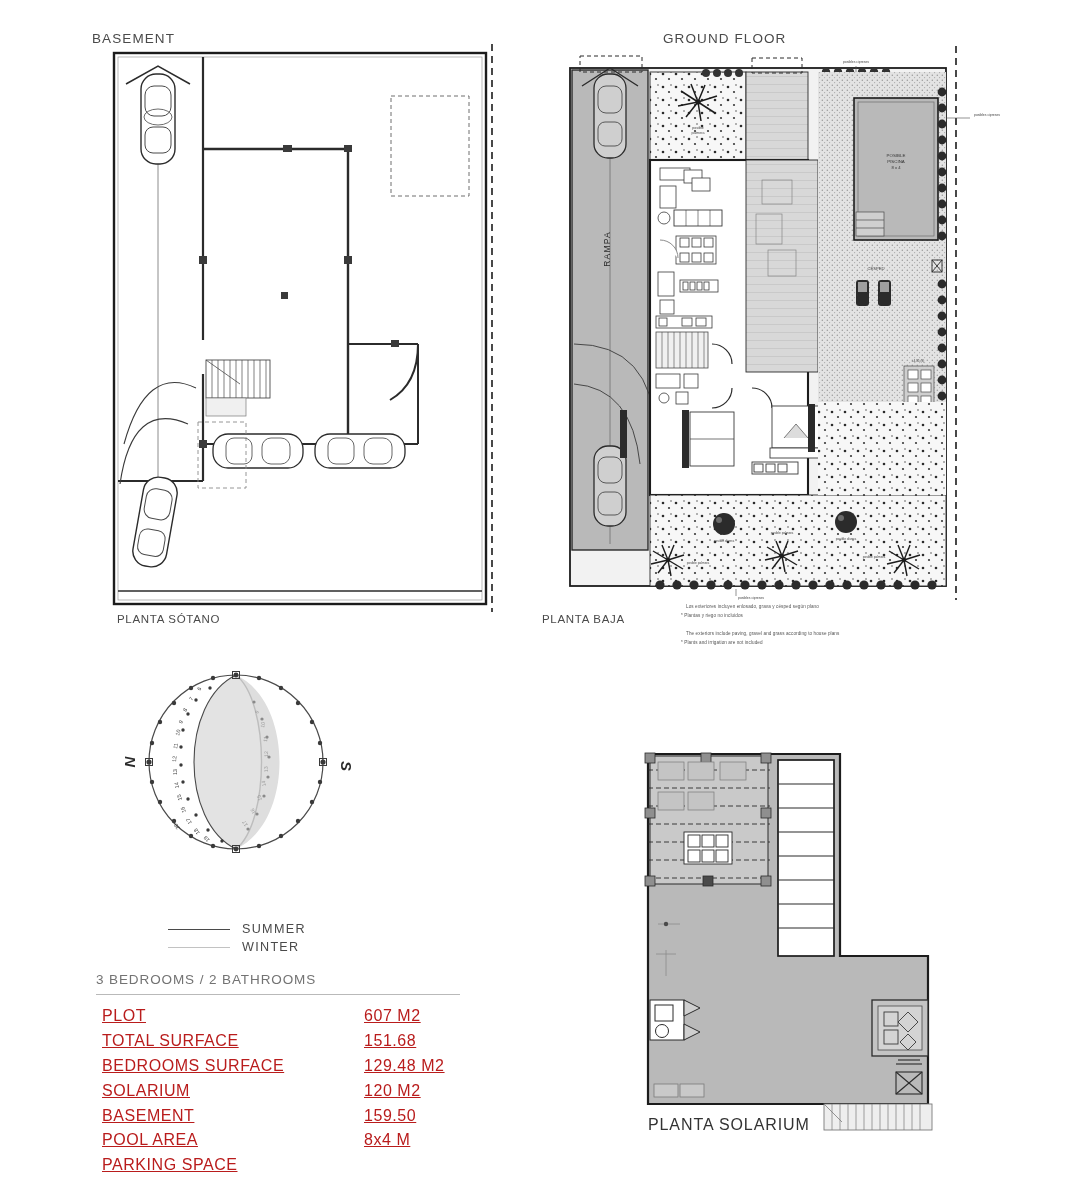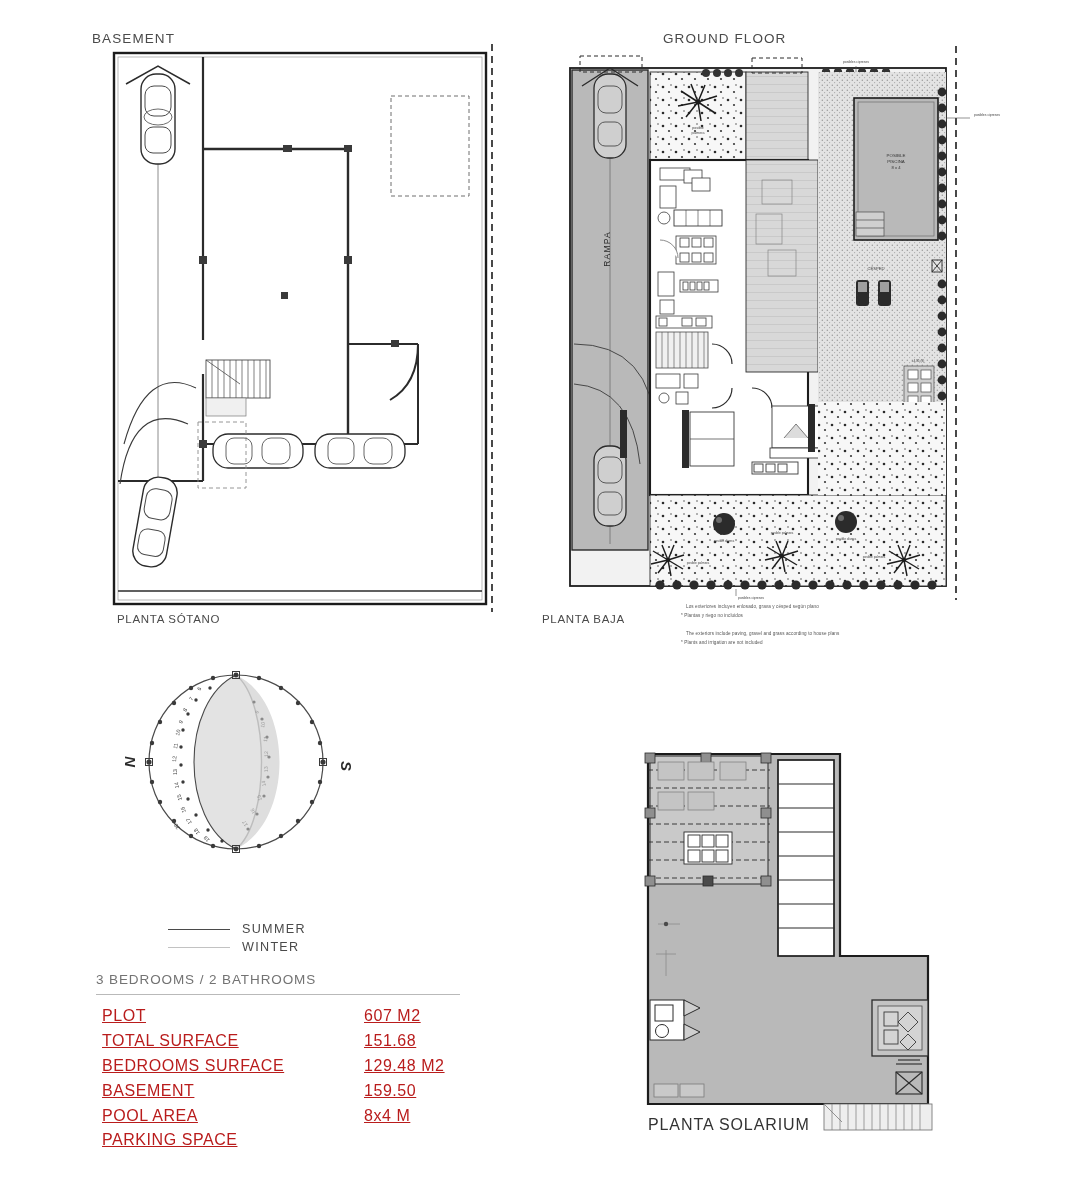--- a/index.html
+++ b/index.html
@@ -698,20 +698,24 @@
       </div>
       <div class="spec-row">
         <span class="spec-lbl">TOTAL SURFACE</span>
         <span class="spec-val">151.68</span>
       </div>
       <div class="spec-row">
         <span class="spec-lbl">BEDROOMS SURFACE</span>
         <span class="spec-val">129.48 M2</span>
       </div>
       <div class="spec-row">
+        <span class="spec-lbl">SOLARIUM</span>
+        <span class="spec-val">120 M2</span>
+      </div>
+      <div class="spec-row">
         <span class="spec-lbl">BASEMENT</span>
         <span class="spec-val">159.50</span>
       </div>
       <div class="spec-row">
         <span class="spec-lbl">POOL AREA</span>
         <span class="spec-val">8x4 M</span>
       </div>
       <div class="spec-row">
         <span class="spec-lbl">PARKING SPACE</span>
         <span class="spec-val"></span>

